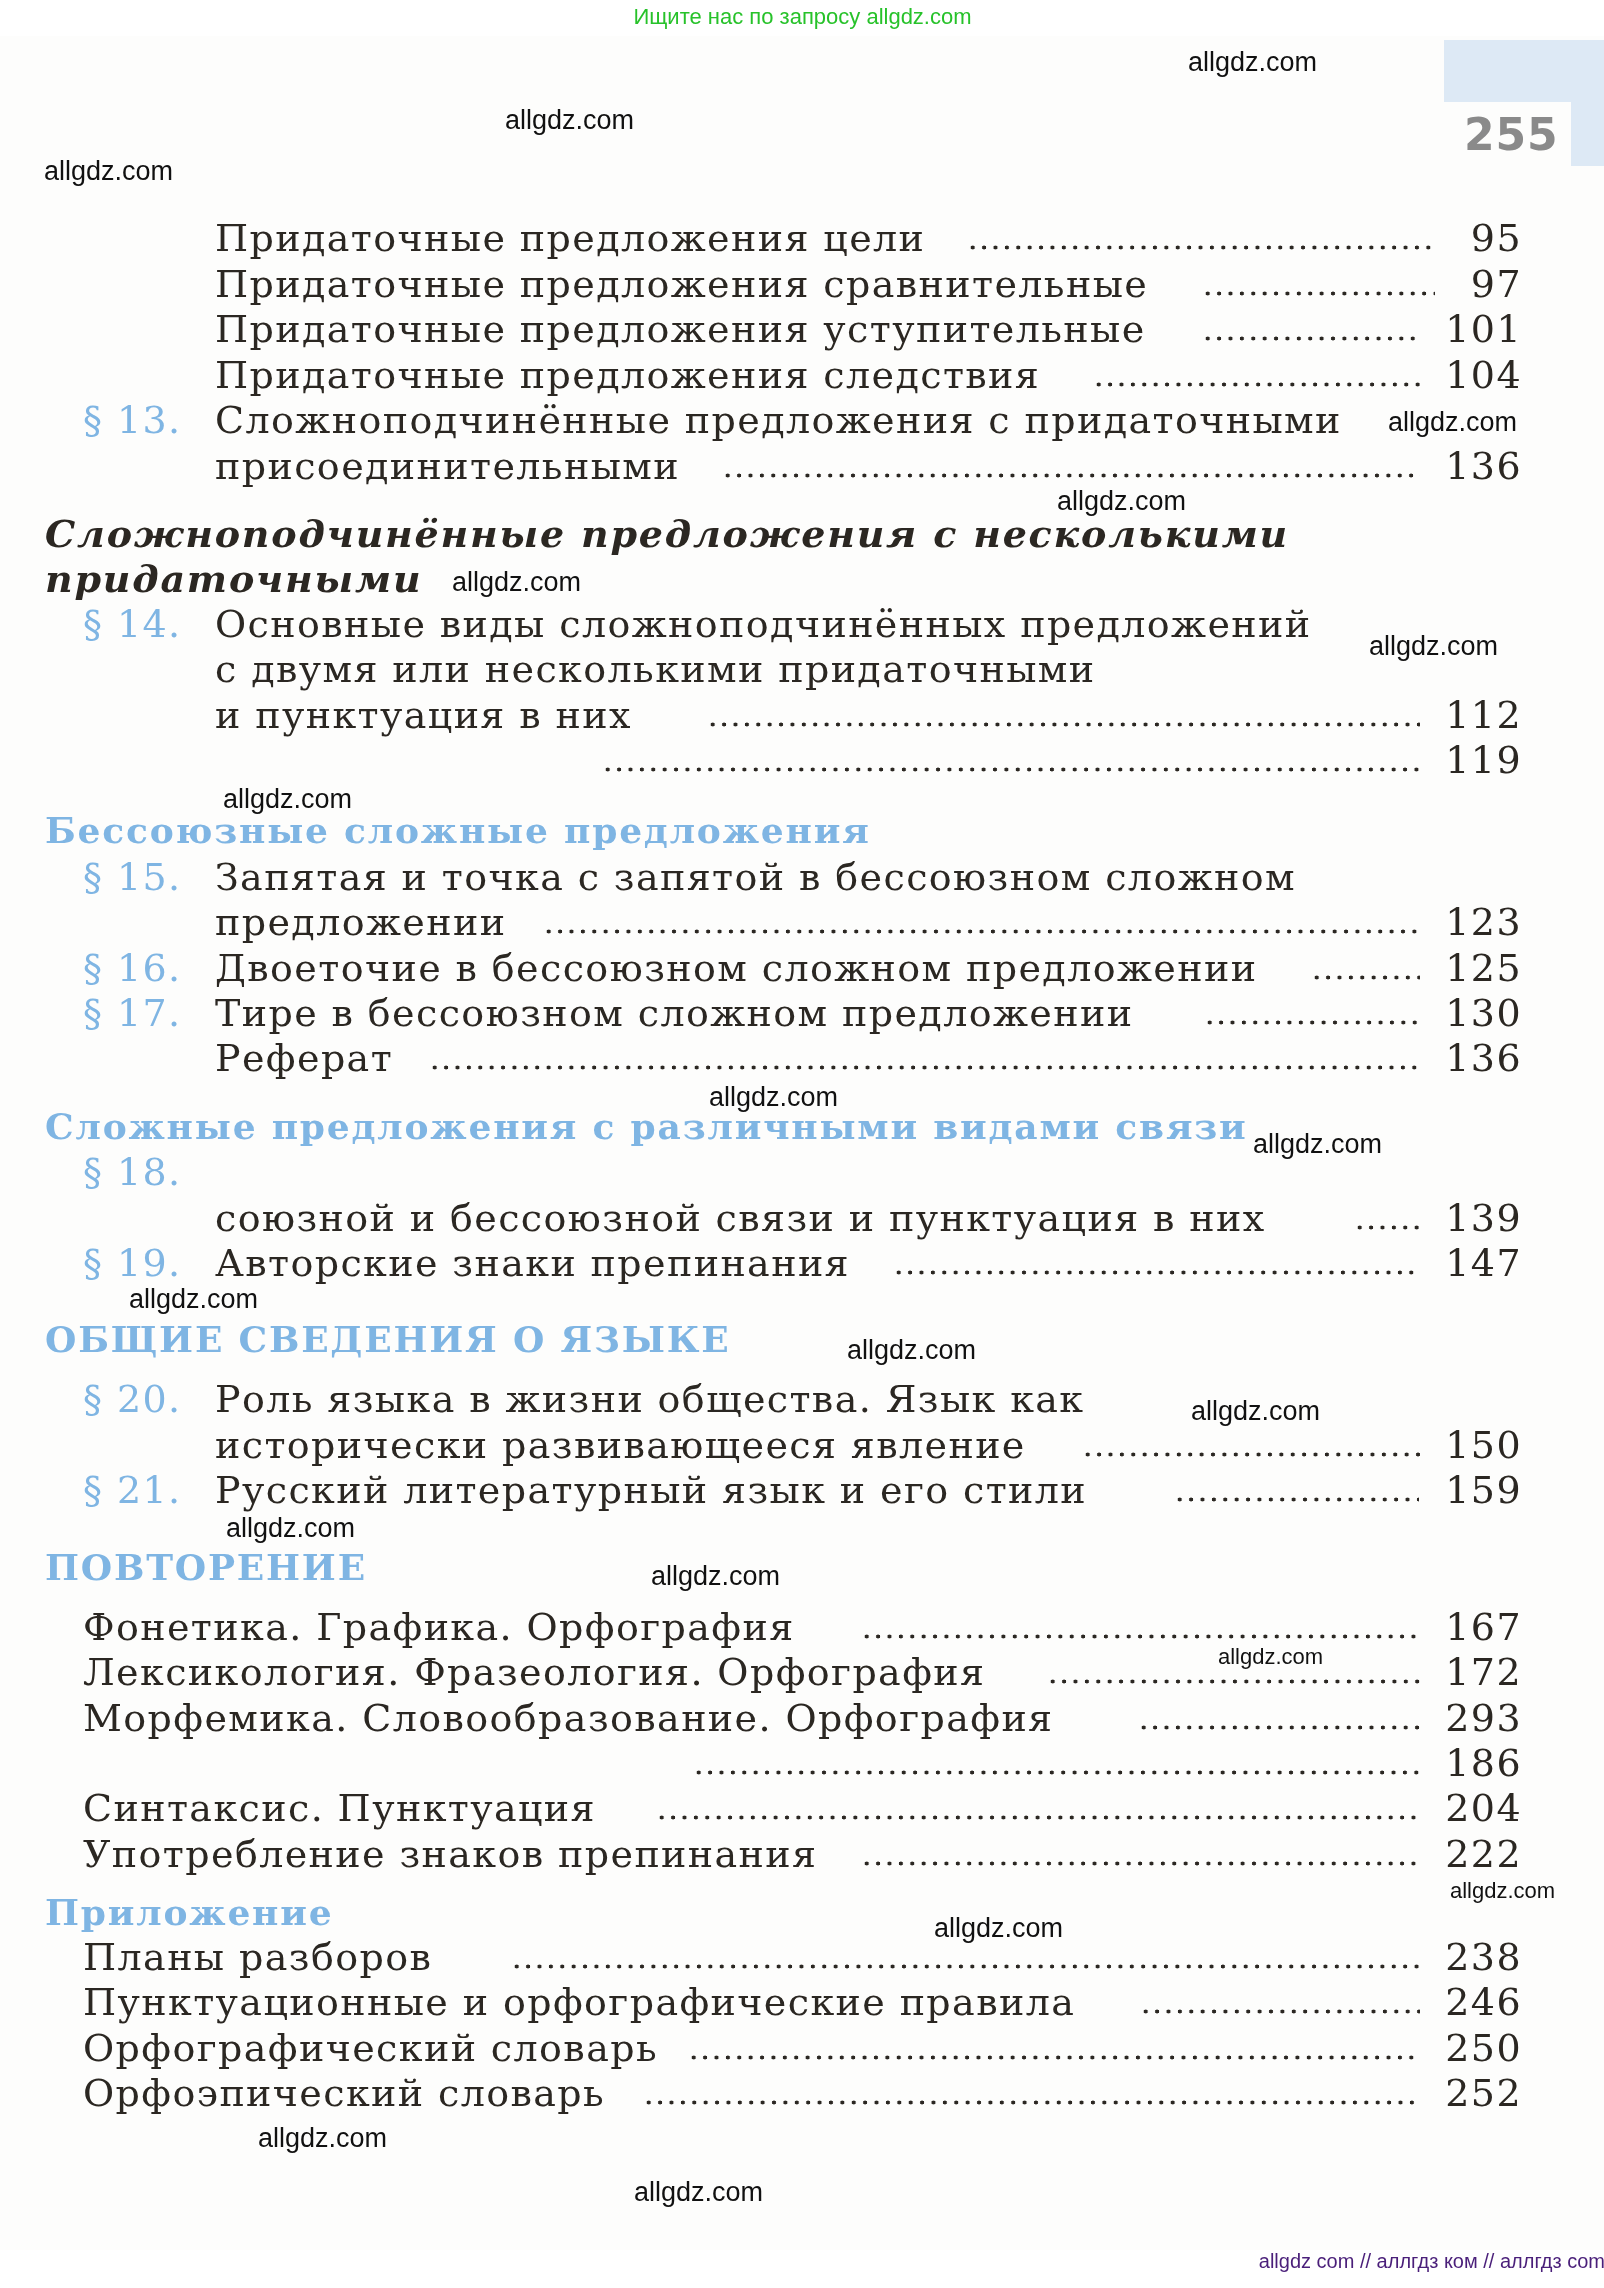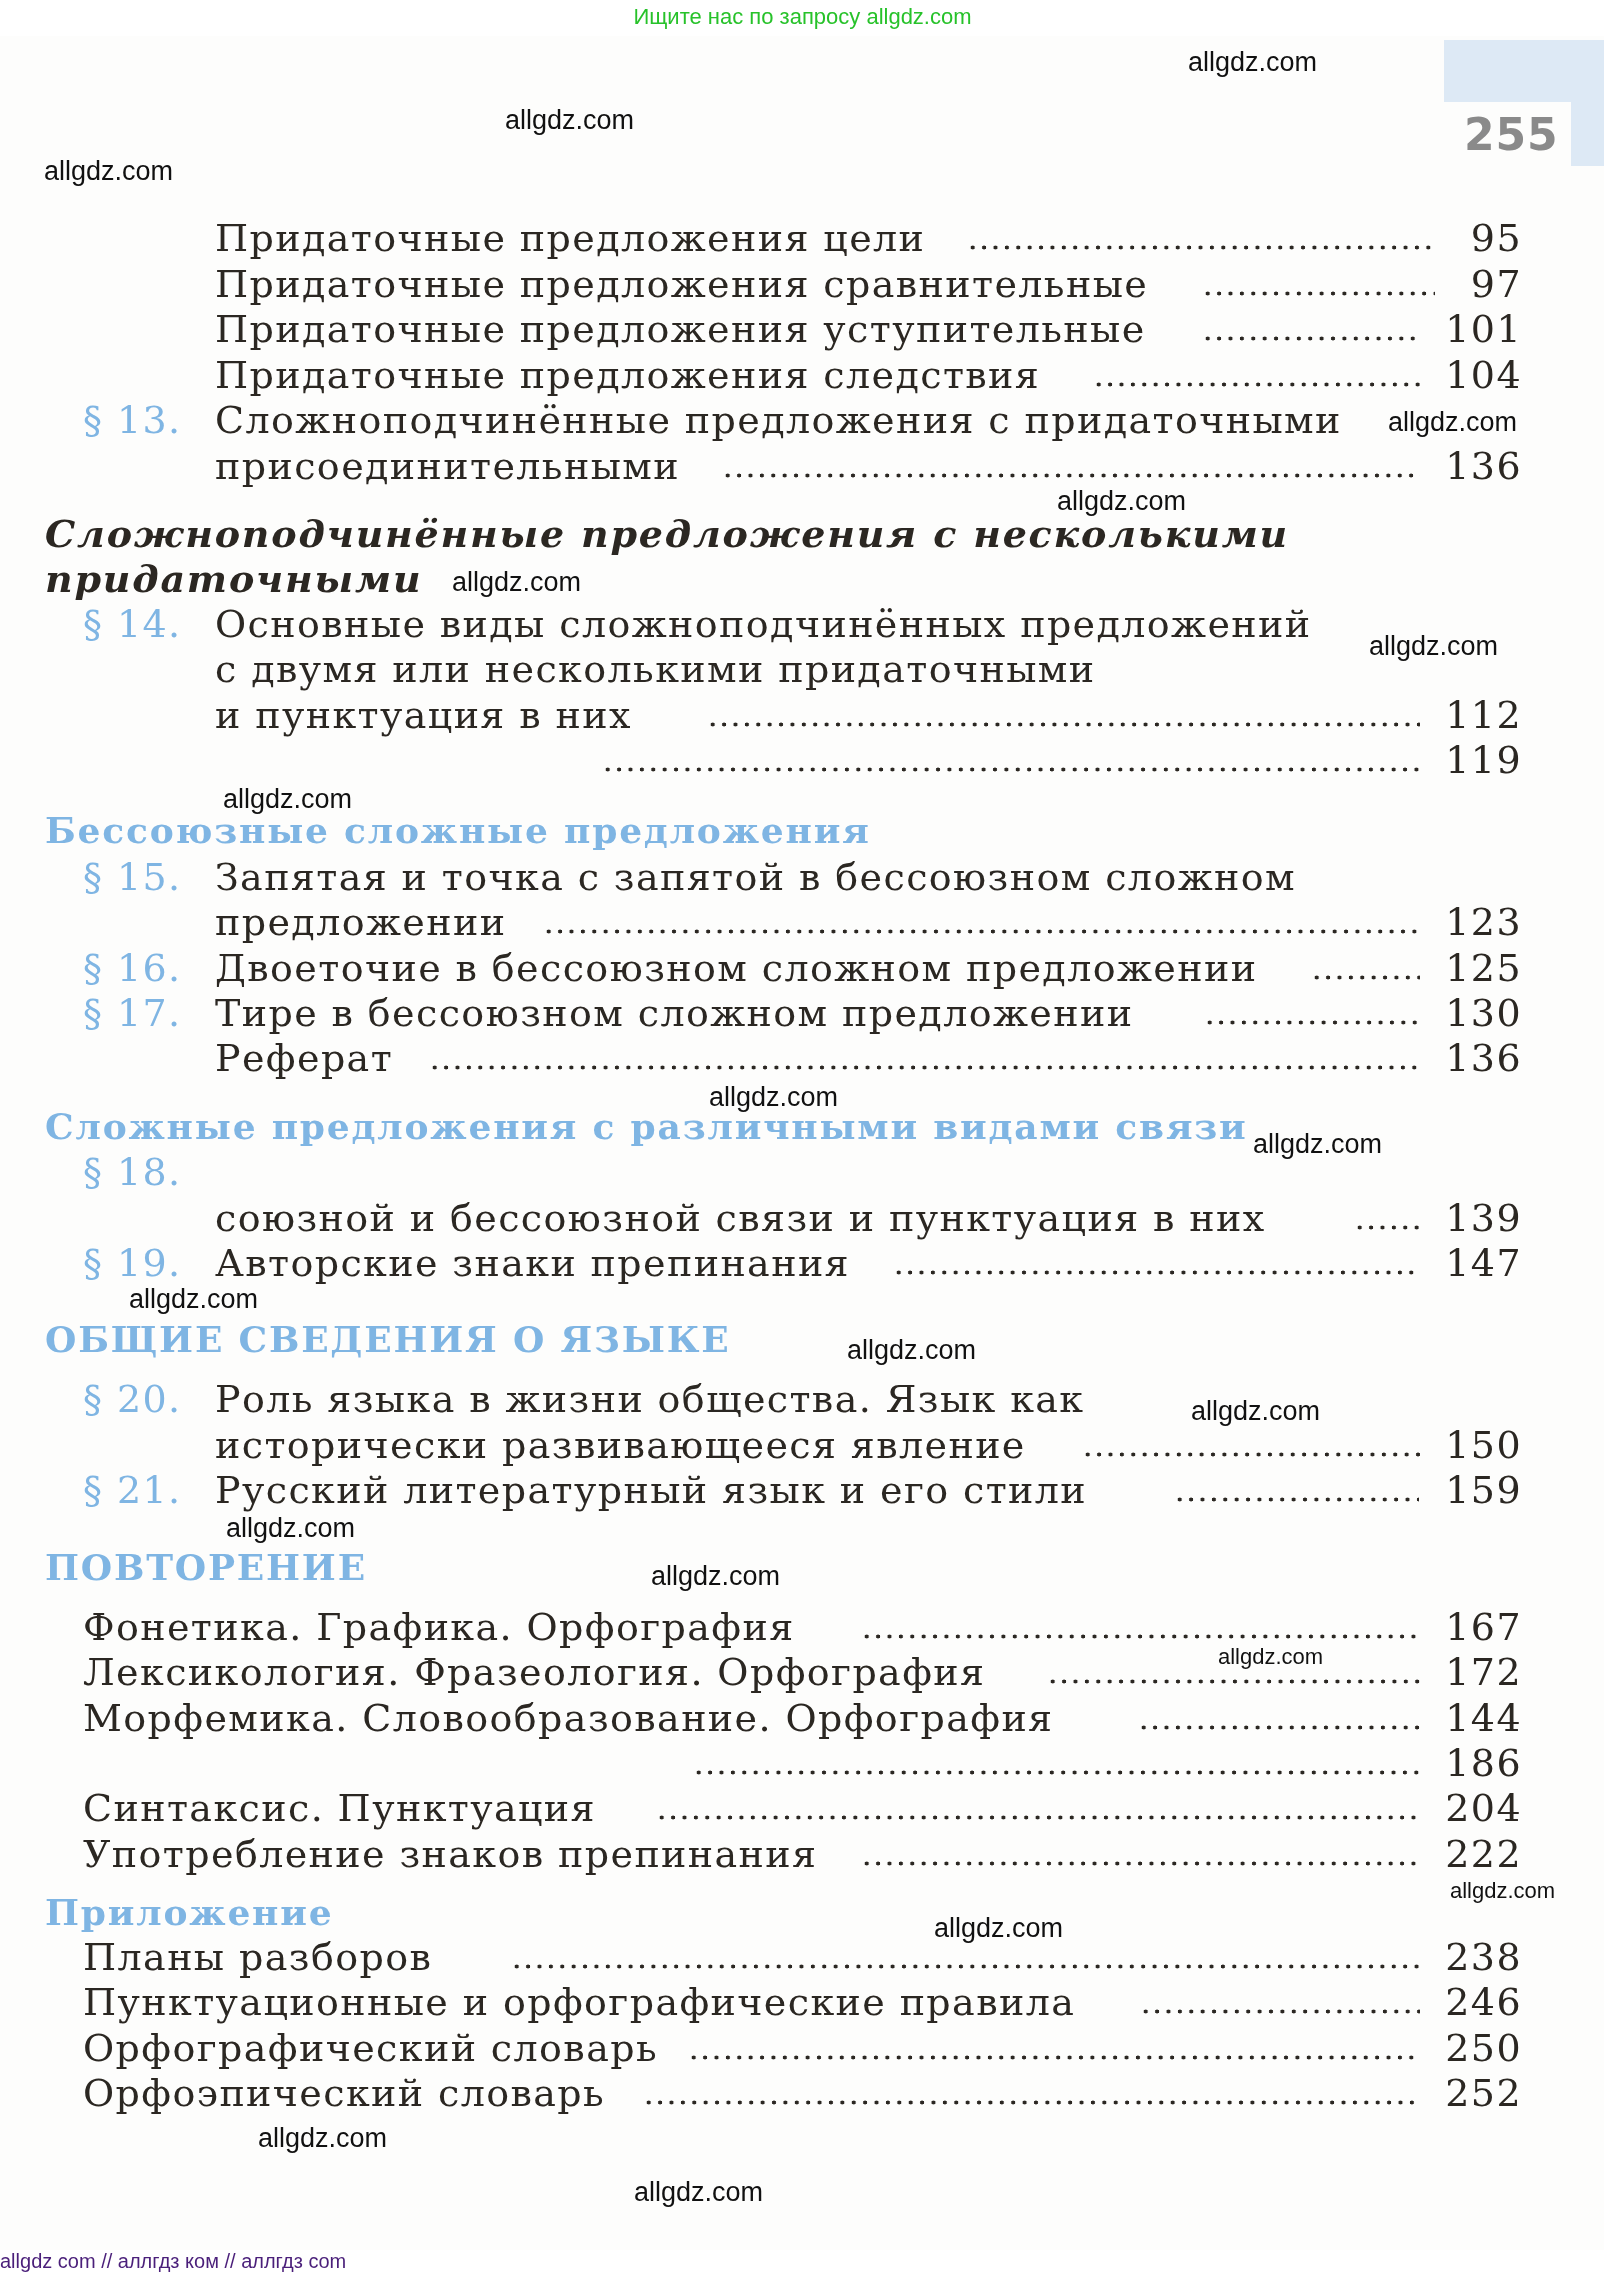--- a/index.html
+++ b/index.html
@@ -51,21 +51,21 @@
   .row .num { position:absolute; right:121px; text-align:right; }
   .heading-blue {
     position:absolute; left:45px; font-weight:bold; color:#7fb5e3;
     font-size:36px; letter-spacing:1.8px; white-space:nowrap;
   }
   .heading-italic {
     position:absolute; left:45px; font-weight:bold; font-style:italic; color:#2b2722;
     font-size:38px; letter-spacing:1.8px; white-space:nowrap;
   }
   .footer {
-    position:absolute; left:0; top:2250px; width:1605px; text-align:left;
+    position:absolute; left:0; top:2250px; width:1605px; text-align:right;
     font-family:"Liberation Sans", sans-serif; font-size:20px; color:#4a1f7a;
   }
 </style>
 </head>
 <body>
 
 <div class="top-banner">Ищите нас по запросу allgdz.com</div>
 
 <div class="page"></div>
 <div class="corner-box"></div>
@@ -192,21 +192,21 @@
     <span class="num">167</span>
   </div>
   <div class="row" style="top:1650px">
     <span class="txt flush">Лексикология. Фразеология. Орфография</span>
     <span class="leader" style="left:1009px;width:373px"></span>
     <span class="num">172</span>
   </div>
   <div class="row" style="top:1696px">
     <span class="txt flush">Морфемика. Словообразование. Орфография</span>
     <span class="leader" style="left:1100px;width:282px"></span>
-    <span class="num">144</span>
+    <span class="num">293</span>
   </div>
   <div class="row" style="top:1741px">
     <span class="leader" style="left:655px;width:727px"></span>
     <span class="num">186</span>
   </div>
   <div class="row" style="top:1786px">
     <span class="txt flush">Синтаксис. Пунктуация</span>
     <span class="leader" style="left:618px;width:764px"></span>
     <span class="num">204</span>
   </div>

